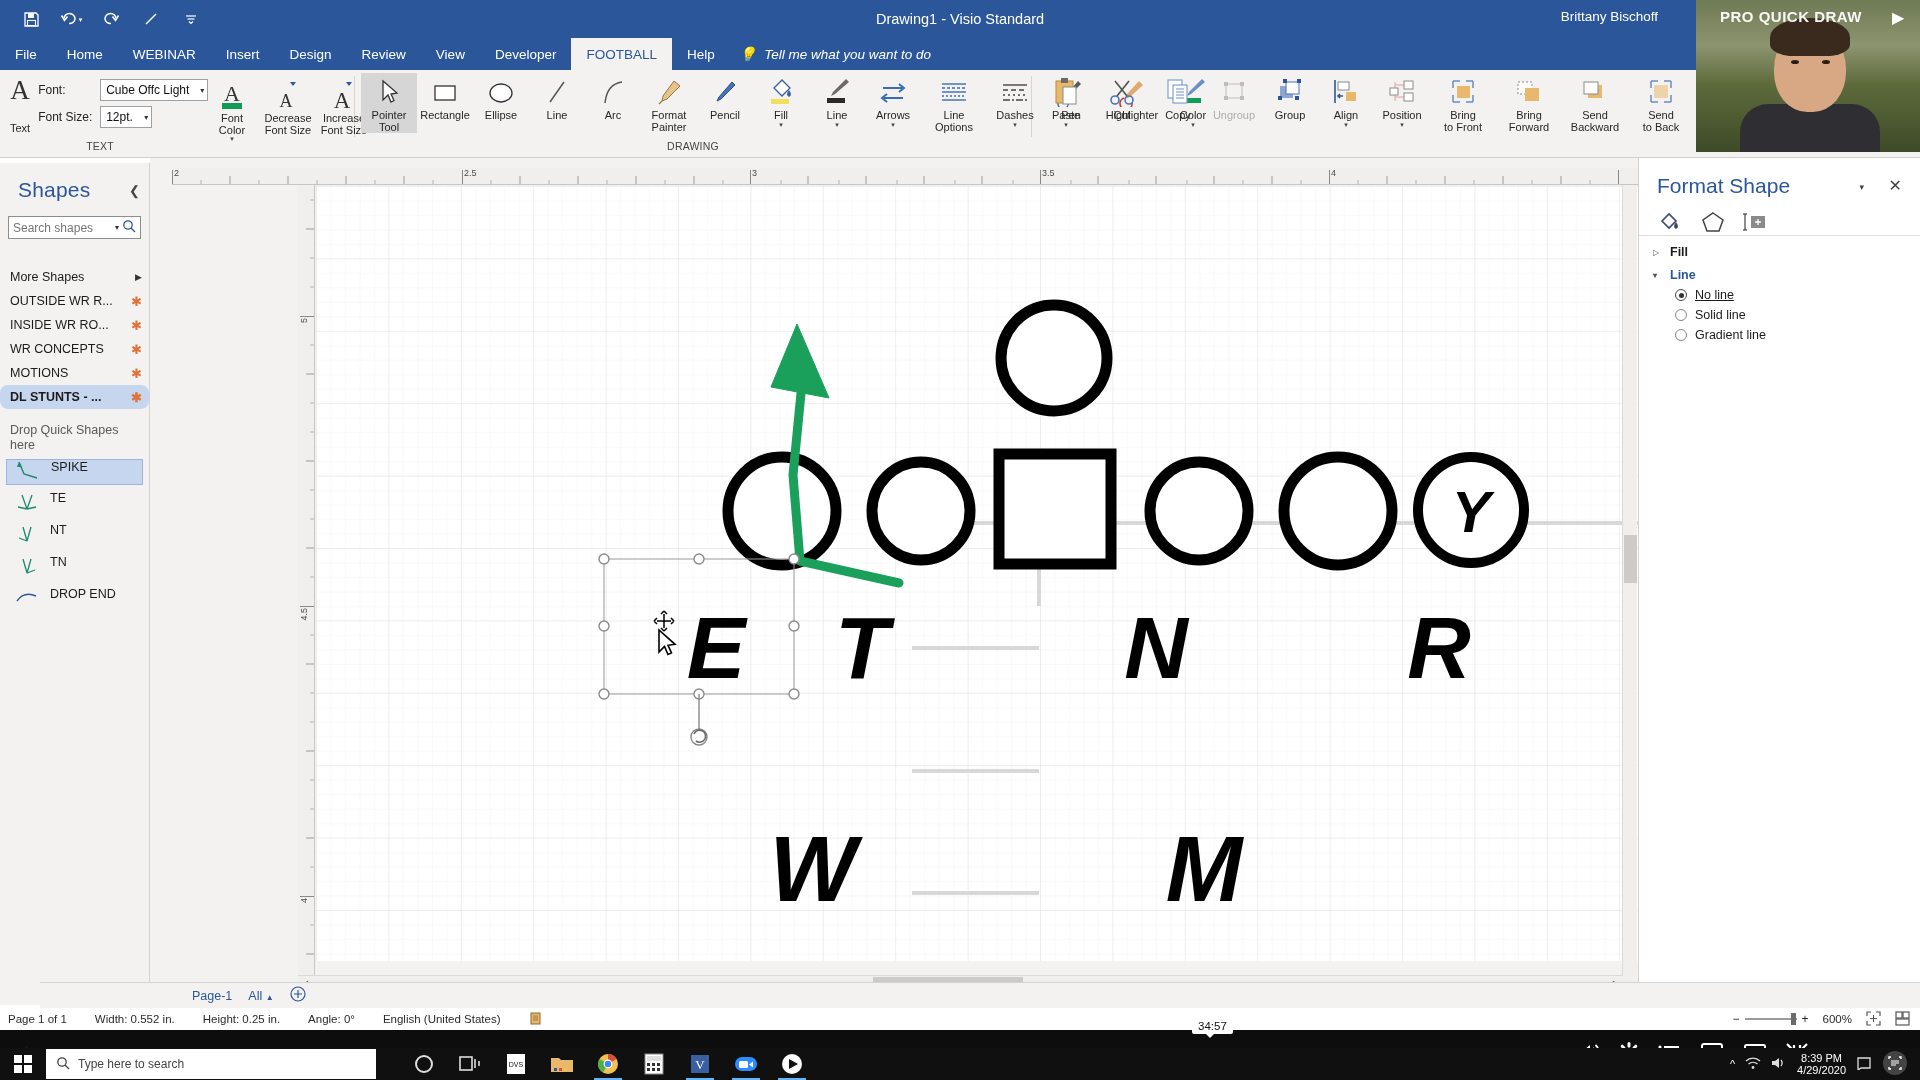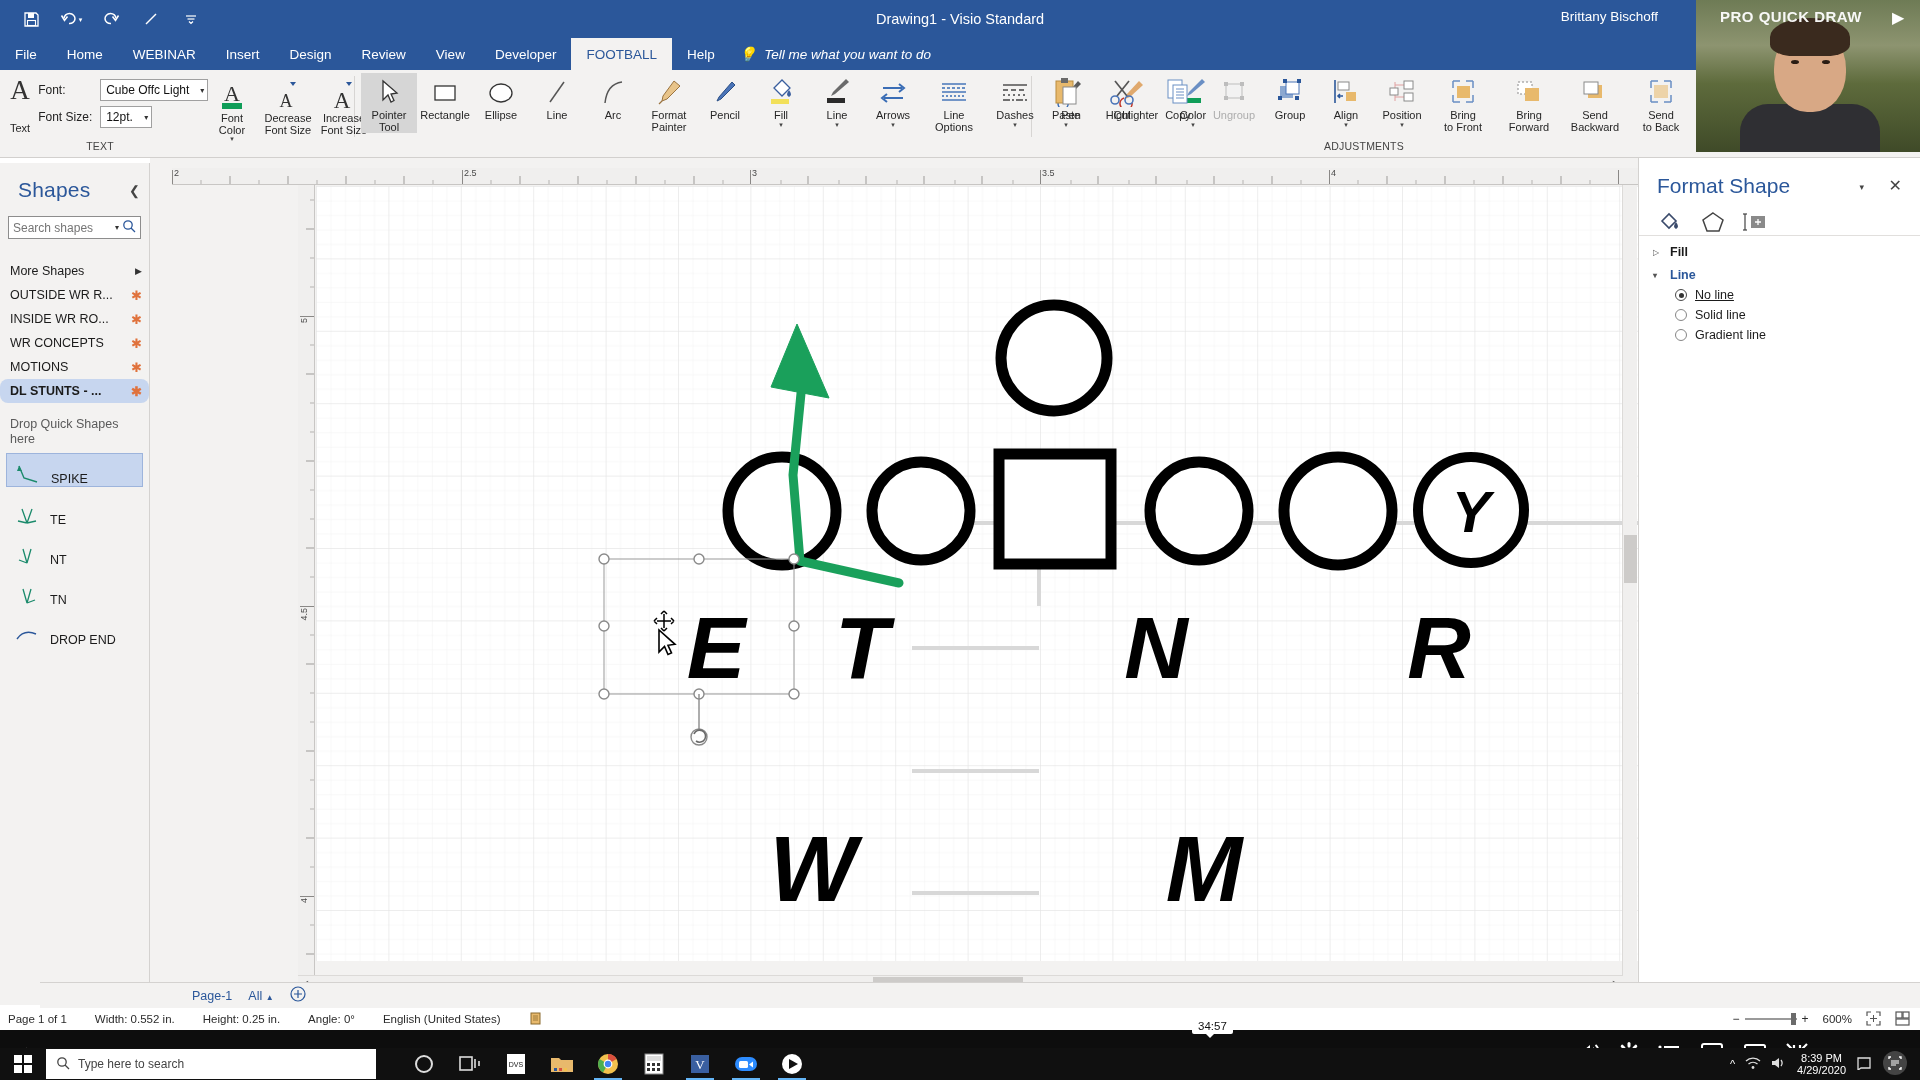--- a/index.html
+++ b/index.html
@@ -101,33 +101,33 @@
   }
   .sp-collapse { position: absolute; right: 9px; top: 20px; color: #444; font-size: 13px; }
   .sp-search {
     margin: 14px 8px 0 8px; height: 23px; border: 1px solid #8d8d8d; background: #fff;
     display: flex; align-items: center; padding: 0 4px; gap: 3px;
   }
   .sp-search input {
     border: 0; outline: 0; flex: 1; font-size: 12px; color: #222; font-family: inherit;
     background: transparent; min-width: 0;
   }
-  .sp-list { margin-top: 20px; }
+  .sp-list { margin-top: 26px; }
   .sp-row {
     height: 24px; display: flex; align-items: center; padding: 0 7px 0 10px;
     font-size: 12.5px; color: #1b1b1b; justify-content: space-between;
   }
   .sp-row.sel { background: #c7d6ef; font-weight: bold; border-radius: 8px; }
   .star { color: #e0723c; font-size: 13px; }
   .arrow-r { font-size: 9px; color: #333; }
   .sp-drop {
     margin: 14px 10px 0 10px; font-size: 12.5px; color: #5a5a5a; line-height: 15px;
   }
   .sp-shape {
-    height: 34px; margin: 6px 6px 0 6px; display: flex; align-items: flex-end;
+    height: 26px; margin: 6px 6px 0 6px; display: flex; align-items: flex-start;
     gap: 10px; padding-left: 8px; font-size: 12.5px; color: #1b1b1b;
   }
   .sp-shape.sel { background: #c7d6ef; border: 1px solid #9db4dc; }
   .sp-thumb { width: 26px; height: 22px; }
 
   
   .canvas-wrap {
     position: absolute; left: 150px; top: 158px; width: 1488px; height: 842px;
     background: #f3f2f1;
   }
@@ -568,20 +568,21 @@
         <div class="ico">
           <svg width="30" height="32" viewBox="0 0 30 32">
               <path d="M24 3 L27 6 L13 18 L9 20 L11 16 Z" fill="#6a8fc4"></path>
               <rect x="5" y="22" width="18" height="5" fill="#0f9d58"></rect>
             </svg>
         </div>
         <div class="lbl">Color</div>
         <div class="caret">▾</div>
       </div>
     </div>
+    <div class="rgroup-label">DRAWING</div>
   </div>
 
   <div class="rsep"></div>
 
   <div class="rgroup" style="width:660px;">
     <div class="rgroup-items">
       <div class="rbtn">
         <div class="ico">
           <svg width="30" height="32" viewBox="0 0 30 32">
               <rect x="5" y="5" width="17" height="22" fill="#e8b96c" stroke="#b98c3e"></rect>
@@ -709,21 +710,20 @@
         <div class="ico">
           <svg width="30" height="30" viewBox="0 0 30 30">
               <rect x="8" y="8" width="14" height="13" fill="#e8b96c" opacity=".55"></rect>
               <path d="M5 4 h7 M5 4 v7 M25 4 h-7 M25 4 v7 M5 25 h7 M5 25 v-7 M25 25 h-7 M25 25 v-7" stroke="#6a8fc4" stroke-width="1.5" fill="none"></path>
             </svg>
         </div>
         <div class="lbl" style="white-space:pre-line;">Send
 to Back</div>
       </div>
     </div>
-    <div class="rgroup-label">ADJUSTMENTS</div>
   </div>
 </div>
 
 <div class="shapes-panel">
   <div class="sp-title">Shapes</div>
   <div class="sp-collapse">❮</div>
   <div class="sp-search">
     <input placeholder="Search shapes" style="">
     <span class="ddarrow">▾</span>
     <span>

